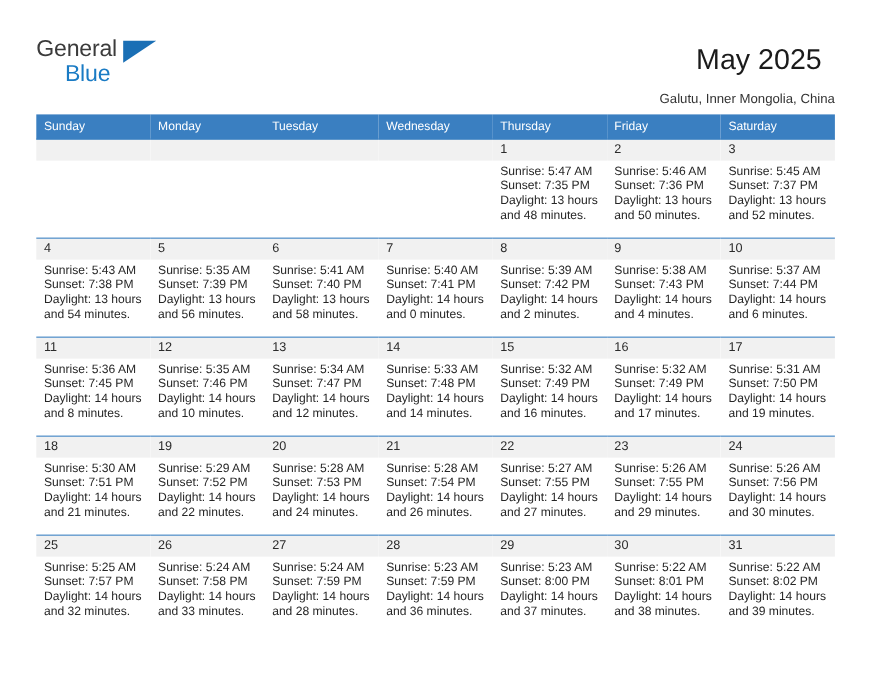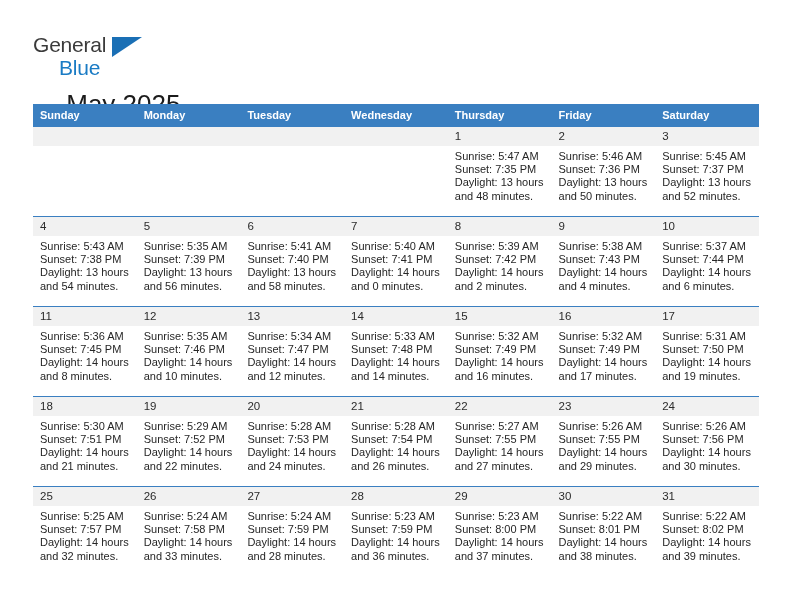--- a/index.html
+++ b/index.html
@@ -21,21 +21,20 @@
   
   .topbar {
     position: absolute;
     left: 0; right: 0;
     top: 28px;
     height: 72px;
     padding: 0 33px;
     display: flex;
     align-items: flex-start;
     justify-content: space-between;
-    flex-direction: column;
   }
   .logo {
     position: relative;
     width: 115px;
     height: 58px;
     padding-top: 6px;
   }
   .logo-general {
     font-size: 21px;
     color: #3b3b3b;
@@ -85,21 +84,21 @@
     left: 33px;
     top: 104px;
     width: 726px;
     border-collapse: collapse;
     table-layout: fixed;
   }
   .calendar th {
     background: #3a7fc1;
     color: #ffffff;
     font-size: 11px;
-    font-weight: bold;
+    font-weight: normal;
     text-align: left;
     padding: 5px 0 5px 7px;
     height: 21px;
     border: none;
   }
   .calendar td {
     width: 103.71px;
     height: 90px;
     vertical-align: top;
     padding: 0;

